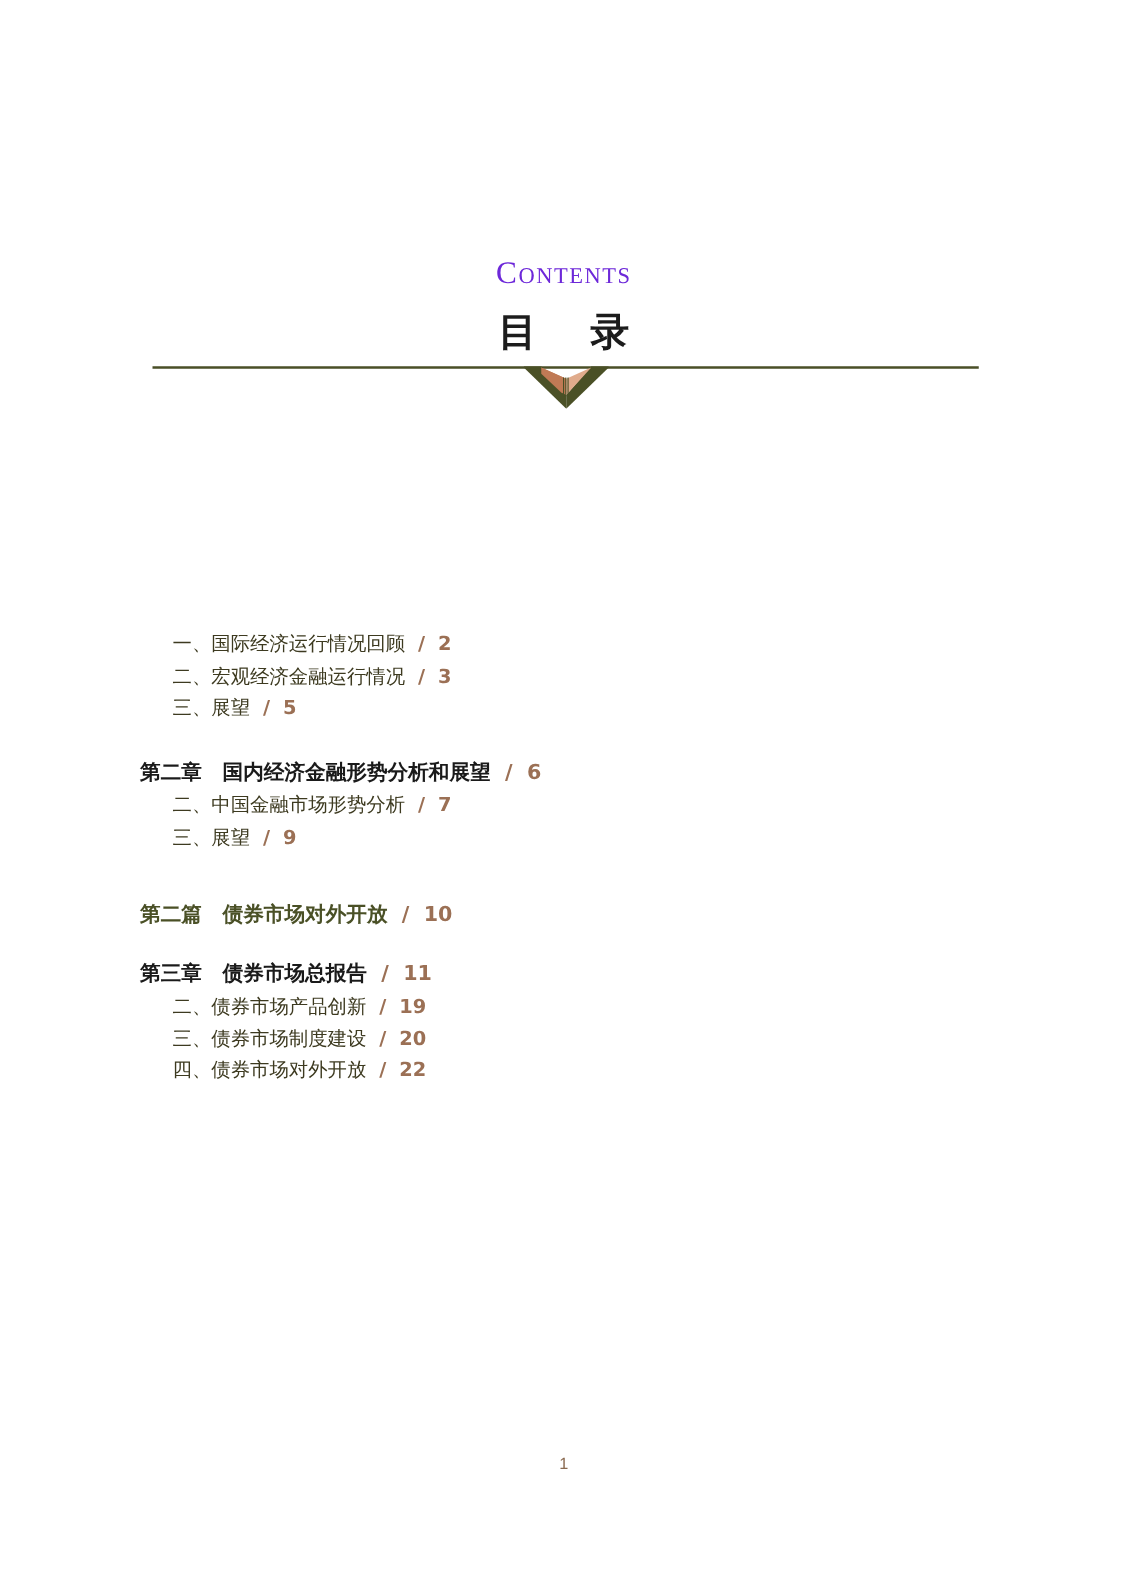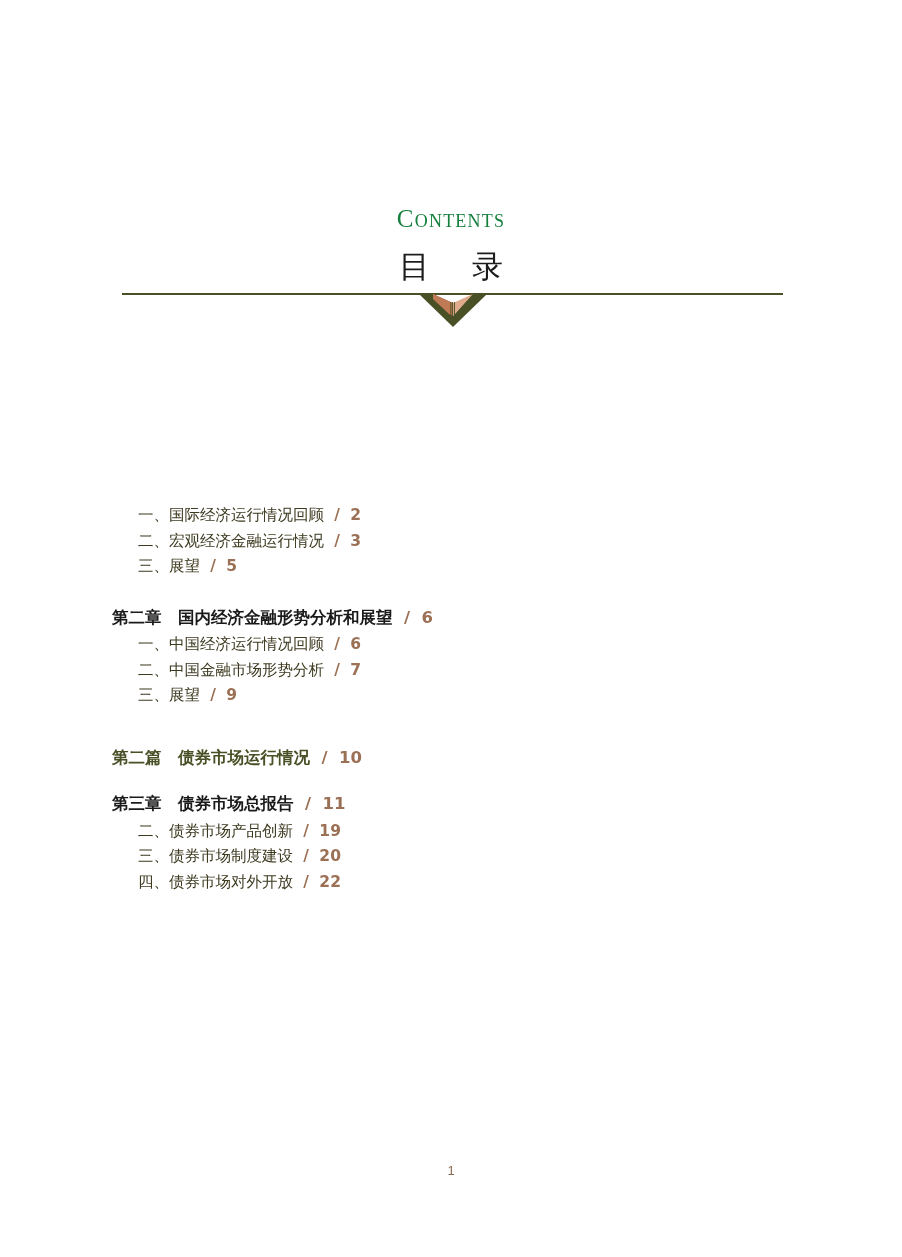--- a/index.html
+++ b/index.html
@@ -29,29 +29,29 @@
     left: 0;
     right: 0;
     top: 206px;
     text-align: center;
   }
   .contents-word {
     font-family: "Liberation Serif", "DejaVu Serif", serif;
     font-variant: small-caps;
     font-size: 25px;
     letter-spacing: 1.2px;
-    color: #15803d;
+    color: #6d28d9;
     line-height: 1;
     margin: 0;
     padding: 0;
   }
   .mulu-word {
     font-family: "DejaVu Sans", "Liberation Sans", sans-serif;
     font-size: 31px;
-    font-weight: 400;
+    font-weight: 700;
     color: #1c1c1c;
     letter-spacing: 16px;
     text-indent: 16px;
     line-height: 1;
     margin-top: 20px;
   }
 
   
   .rule-wrap {
     position: absolute;
@@ -194,39 +194,34 @@
     </div>
 
     <div class="gap-chapter-block"></div>
 
     <div class="entry lvl-chapter sp-chapter-head">
       <span class="title">第二章　国内经济金融形势分析和展望</span>
       <span class="sep">&nbsp;/&nbsp;</span>
       <span class="page-no">6</span>
     </div>
     <div class="entry lvl-section sp-section">
-      <span class="title">一、中国经济运行情况回顾</span>
-      <span class="sep">&nbsp;/&nbsp;</span>
-      <span class="page-no">6</span>
-    </div>
-    <div class="entry lvl-section sp-section">
       <span class="title">二、中国金融市场形势分析</span>
       <span class="sep">&nbsp;/&nbsp;</span>
       <span class="page-no">7</span>
     </div>
     <div class="entry lvl-section">
       <span class="title">三、展望</span>
       <span class="sep">&nbsp;/&nbsp;</span>
       <span class="page-no">9</span>
     </div>
 
     <div class="gap-section-to-part"></div>
 
     <div class="entry lvl-part">
-      <span class="title">第二篇　债券市场运行情况</span>
+      <span class="title">第二篇　债券市场对外开放</span>
       <span class="sep">&nbsp;/&nbsp;</span>
       <span class="page-no">10</span>
     </div>
 
     <div class="gap-part-to-chapter"></div>
 
     <div class="entry lvl-chapter sp-chapter-head">
       <span class="title">第三章　债券市场总报告</span>
       <span class="sep">&nbsp;/&nbsp;</span>
       <span class="page-no">11</span>

